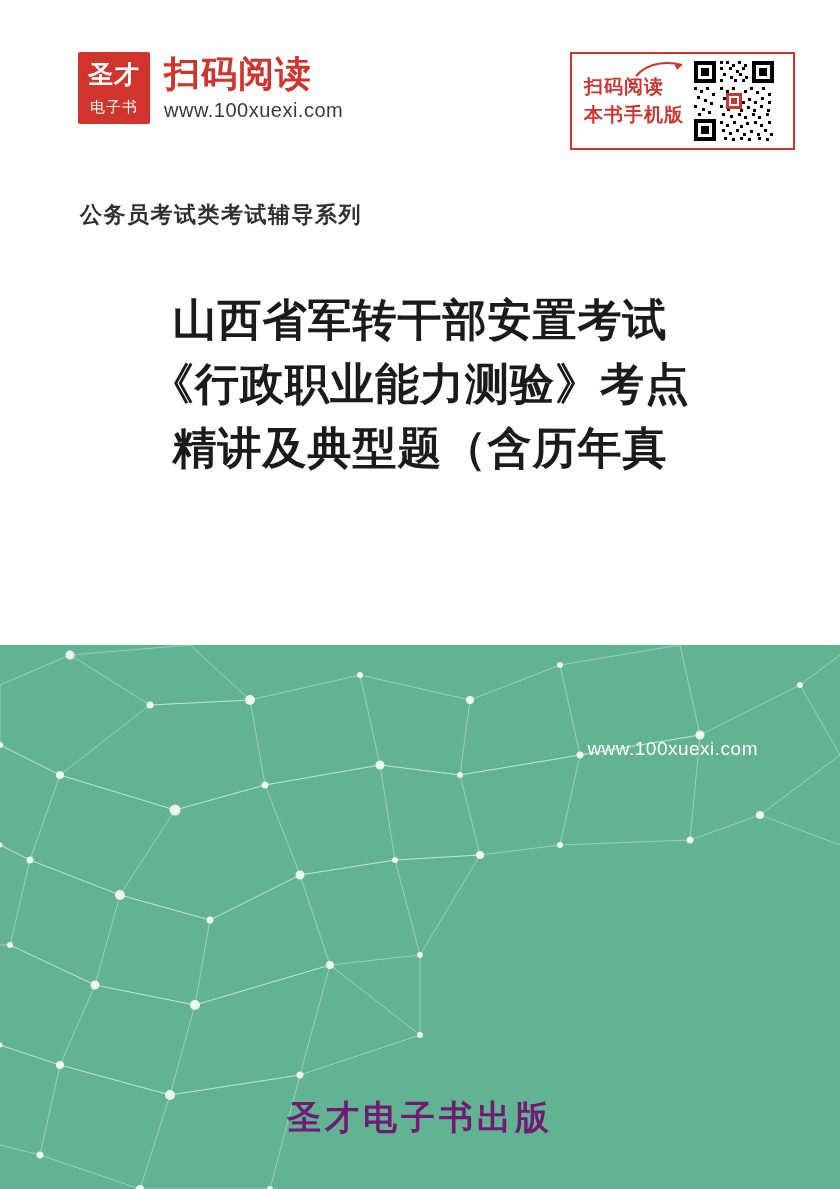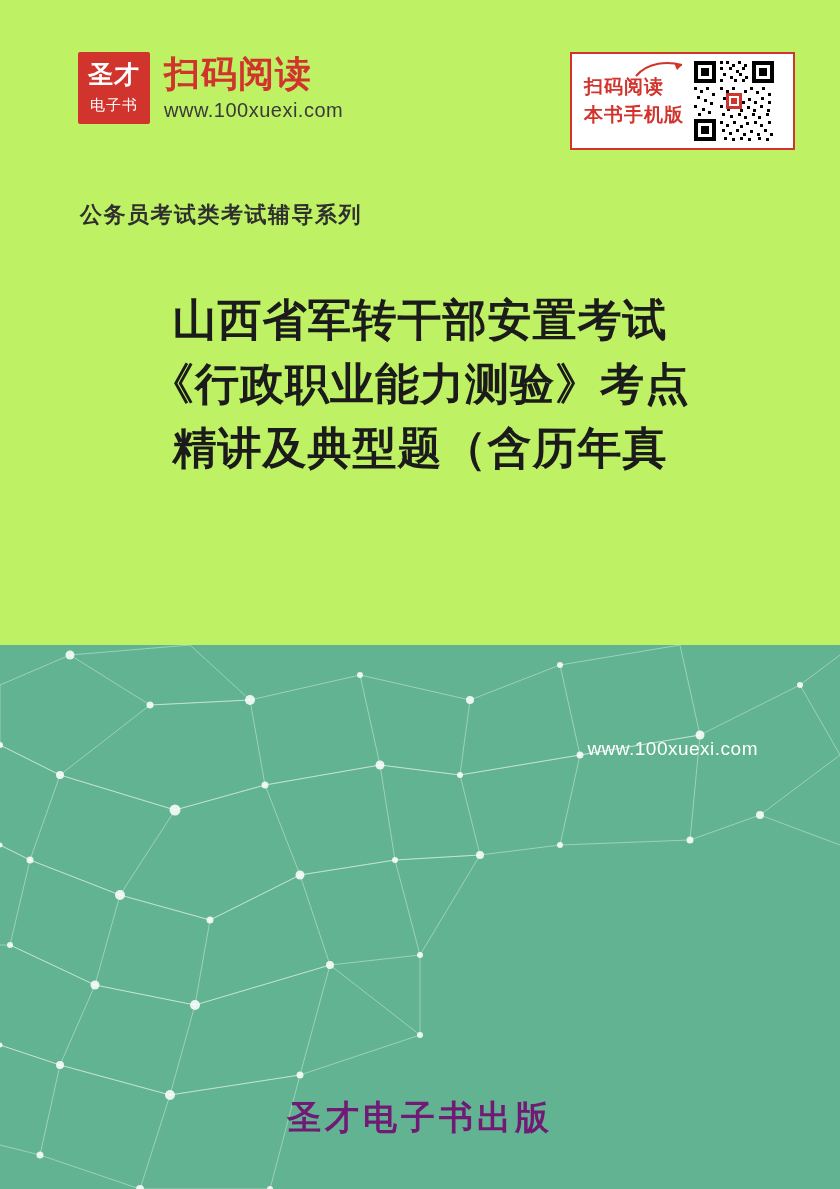--- a/index.html
+++ b/index.html
@@ -19,21 +19,21 @@
     background: #e9f3e9;
     overflow: hidden;
   }
   
   .top-area {
     position: absolute;
     left: 0;
     top: 0;
     width: 840px;
     height: 645px;
-    background: #bef264;
+    background: #ffffff;
   }
   
   .logo-block {
     position: absolute;
     left: 78px;
     top: 52px;
     display: flex;
     align-items: center;
   }
   .logo-mark {
@@ -50,21 +50,20 @@
   }
   .logo-mark .lm1 {
     font-size: 25px;
     font-weight: bold;
     letter-spacing: 1px;
   }
   .logo-mark .lm2 {
     font-size: 15px;
     letter-spacing: 1px;
     margin-top: 12px;
-    font-family: Liberation Mono, monospace;
   }
   .logo-text {
     margin-left: 14px;
   }
   .logo-text .lt1 {
     font-size: 36px;
     font-weight: bold;
     color: #d0342c;
     line-height: 1.15;
     letter-spacing: 1px;

